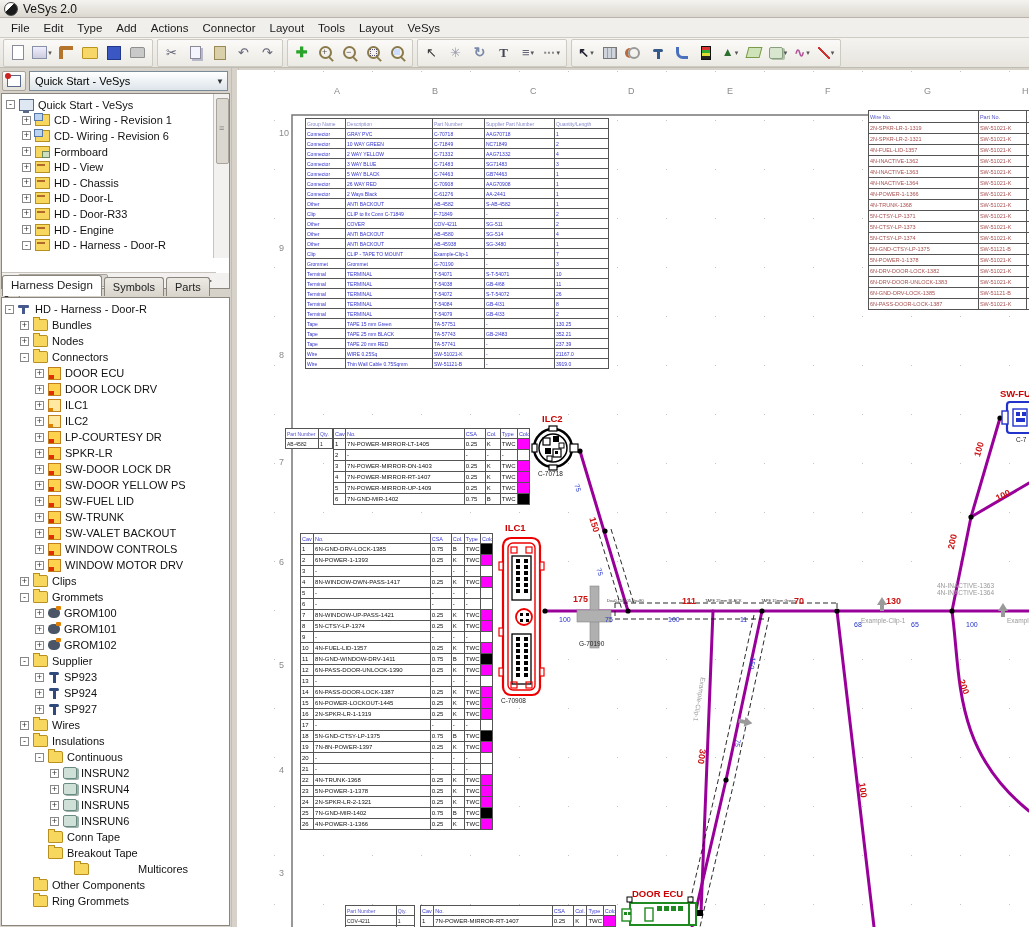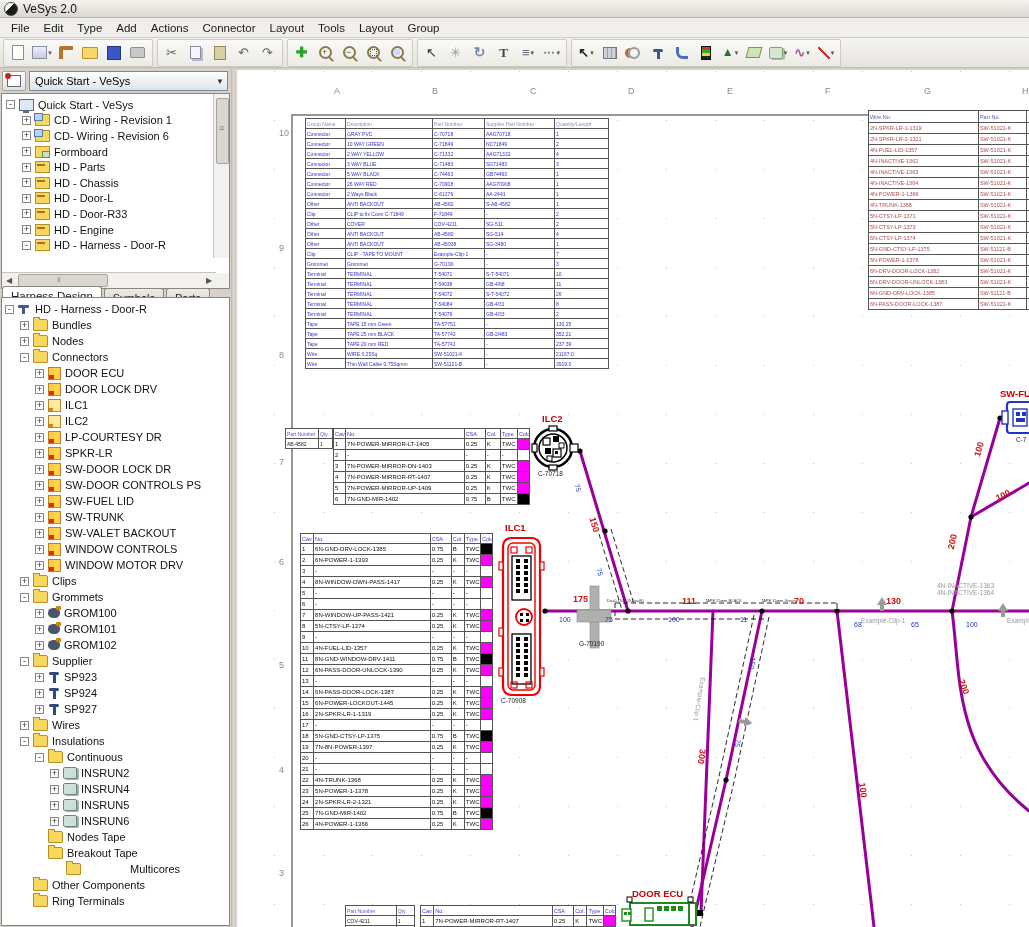--- a/index.html
+++ b/index.html
@@ -92,21 +92,21 @@
   
   .vscroll{position:absolute;right:0;top:0;width:15px;height:164px;background:#f2f1ef;border-left:1px solid #c8c5bf;}
   .vthumb{position:absolute;left:2px;top:4px;width:11px;height:64px;background:#dad7d1;border:1px solid #a8a49c;border-radius:2px;}
   .vthumb::after{content:"\2261";position:absolute;left:2px;top:24px;font-size:9px;color:#888;}
   .hscroll{position:absolute;left:0;bottom:0;width:214px;height:15px;background:#f2f1ef;border-top:1px solid #c8c5bf;display:flex;align-items:center;}
   .harrow{width:14px;text-align:center;font-size:8px;color:#555;}
   .hthumb{width:88px;height:11px;background:#dad7d1;border:1px solid #a8a49c;border-radius:2px;margin-left:2px;position:relative;}
   .hthumb::after{content:"\2016";position:absolute;left:38px;top:0px;font-size:8px;color:#888;}
   .corner{position:absolute;right:0;bottom:0;width:15px;height:15px;background:#f2f1ef;}
   .sashbtns{position:absolute;left:3px;top:223px;font-size:7px;color:#333;letter-spacing:2px;}
-  .tabstrip{position:absolute;left:0;top:216px;width:231px;height:23px;display:flex;align-items:flex-end;padding-left:2px;box-sizing:border-box;}
+  .tabstrip{position:absolute;left:0;top:205px;width:231px;height:23px;display:flex;align-items:flex-end;padding-left:2px;box-sizing:border-box;}
   .tab{font-size:11px;padding:3px 8px 3px 8px;border:1px solid #8a867e;border-bottom:none;border-radius:3px 3px 0 0;background:linear-gradient(#eceae4,#d9d5cd);margin-right:2px;color:#222;}
   .tab.active{background:#fff;padding-bottom:5px;font-size:11.5px;}
   .tree2box{position:absolute;left:1px;top:229px;width:229px;height:629px;background:#fff;border:1px solid #8a867e;box-sizing:border-box;overflow:hidden;}
   .splitter{position:absolute;left:231px;top:68px;width:6px;height:859px;background:#d6d2ca;border-left:1px solid #c2beb6;border-right:1px solid #c2beb6;}
   
   .canvas{position:absolute;left:237px;top:70px;width:792px;height:857px;background:#fff;overflow:hidden;background-image:radial-gradient(circle,#c4c4c4 0.8px,transparent 1px);background-size:49px 49px;background-position:13px 26px;}
   .canvas svg{position:absolute;left:0;top:0;}
   .rlabel{position:absolute;font-size:9px;color:#8a8a8a;}
   .clabel{position:absolute;white-space:nowrap;transform-origin:0 0;font-family:"Liberation Sans",sans-serif;}
   .cname{color:#cc0000;font-weight:bold;font-size:9.5px;}
@@ -146,21 +146,21 @@
 
 <span class="menuitem">File</span>
     <span class="menuitem">Edit</span>
     <span class="menuitem">Type</span>
     <span class="menuitem">Add</span>
     <span class="menuitem">Actions</span>
     <span class="menuitem">Connector</span>
     <span class="menuitem">Layout</span>
     <span class="menuitem">Tools</span>
     <span class="menuitem">Layout</span>
-    <span class="menuitem">Group</span>
+    <span class="menuitem">VeSys</span>
   </div>
 
 <div class="toolbar">
   <div class="tgroup">
 
   <span class="tbtn">
         <span class="glyph new-document-icon"></span>
         <span class="ddarr"></span>
       </span>
       <span class="tbtn">
@@ -335,21 +335,21 @@
         <span class="tlabel">CD- Wiring - Revision 6</span>
       </div>
         <div class="trow" style="padding-left: 20px;">
         <span class="expander">+</span>
         <span class="ticon formboard-icon"></span>
         <span class="tlabel">Formboard</span>
       </div>
         <div class="trow" style="padding-left: 20px;">
         <span class="expander">+</span>
         <span class="ticon harnessdoc-icon"></span>
-        <span class="tlabel">HD - Parts</span>
+        <span class="tlabel">HD - View</span>
       </div>
         <div class="trow" style="padding-left: 20px;">
         <span class="expander">+</span>
         <span class="ticon harnessdoc-icon"></span>
         <span class="tlabel">HD - Chassis</span>
       </div>
         <div class="trow" style="padding-left: 20px;">
         <span class="expander">+</span>
         <span class="ticon harnessdoc-icon"></span>
         <span class="tlabel">HD - Door-L</span>
@@ -441,21 +441,21 @@
         <span class="tlabel">SPKR-LR</span>
       </div>
         <div class="trow" style="padding-left: 33px;">
         <span class="expander">+</span>
         <span class="ticon conn-icon"></span>
         <span class="tlabel">SW-DOOR LOCK DR</span>
       </div>
         <div class="trow" style="padding-left: 33px;">
         <span class="expander">+</span>
         <span class="ticon conn-icon"></span>
-        <span class="tlabel">SW-DOOR CONTROLS PS</span>
+        <span class="tlabel">SW-DOOR YELLOW PS</span>
       </div>
         <div class="trow" style="padding-left: 33px;">
         <span class="expander">+</span>
         <span class="ticon conn-icon"></span>
         <span class="tlabel">SW-FUEL LID</span>
       </div>
         <div class="trow" style="padding-left: 33px;">
         <span class="expander">+</span>
         <span class="ticon conn-icon"></span>
         <span class="tlabel">SW-TRUNK</span>
@@ -551,41 +551,41 @@
         <span class="tlabel">INSRUN5</span>
       </div>
         <div class="trow" style="padding-left: 48px;">
         <span class="expander">+</span>
         <span class="ticon insul-icon"></span>
         <span class="tlabel">INSRUN6</span>
       </div>
         <div class="trow" style="padding-left: 33px;">
         <span class="expander"></span>
         <span class="ticon folder-icon"></span>
-        <span class="tlabel">Nodes Tape</span>
+        <span class="tlabel">Conn Tape</span>
       </div>
         <div class="trow" style="padding-left: 33px;">
         <span class="expander"></span>
         <span class="ticon folder-icon"></span>
         <span class="tlabel">Breakout Tape</span>
       </div>
-        <div class="trow" style="padding-left: 6px; gap: 45px;">
+        <div class="trow" style="padding-left: 14px; gap: 45px;">
         <span class="expander"></span>
         <span class="ticon folder-icon"></span>
         <span class="tlabel">Multicores</span>
       </div>
         <div class="trow" style="padding-left: 18px;">
         <span class="expander"></span>
         <span class="ticon folder-icon"></span>
         <span class="tlabel">Other Components</span>
       </div>
         <div class="trow" style="padding-left: 18px;">
         <span class="expander"></span>
         <span class="ticon folder-icon"></span>
-        <span class="tlabel">Ring Terminals</span>
+        <span class="tlabel">Ring Grommets</span>
       </div>
       </div>
   </div>
 </div>
 <div class="splitter"></div>
 
 <div class="canvas">
 
   <div>
 

